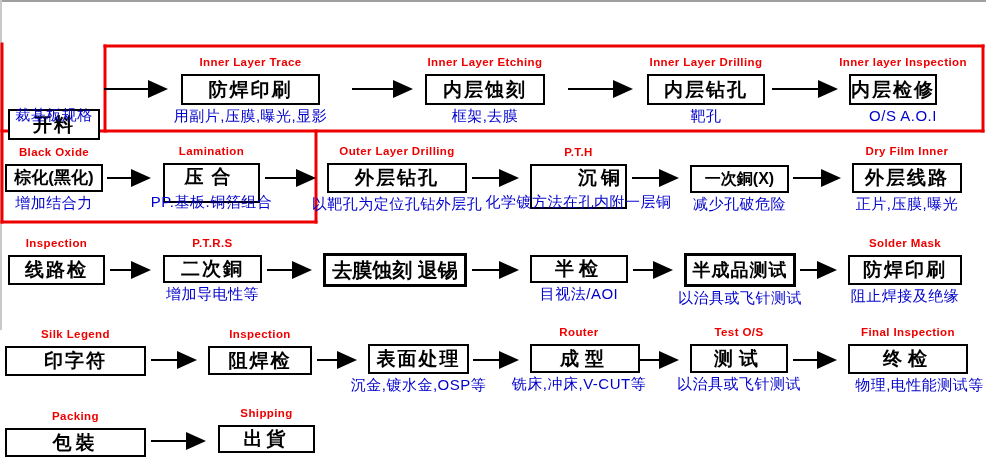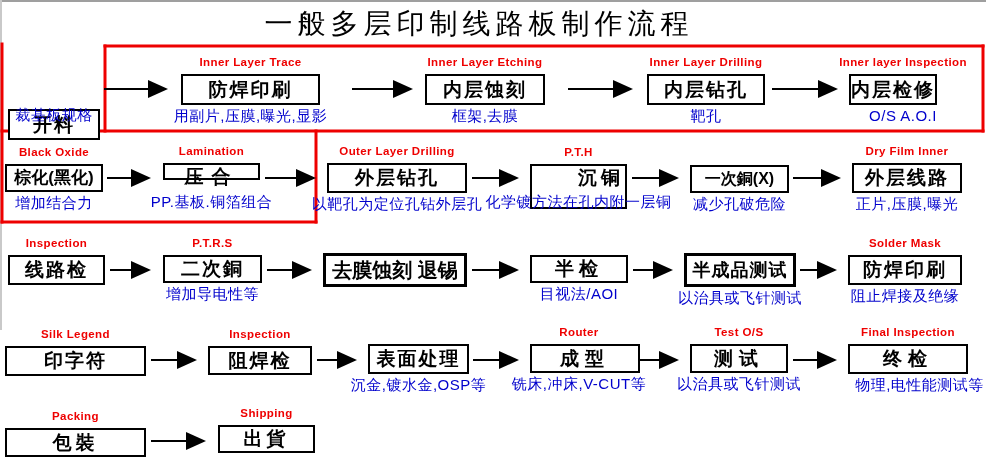--- a/index.html
+++ b/index.html
@@ -30,21 +30,20 @@
     white-space:nowrap;transform:translateX(-50%);letter-spacing:0.5px;
   }
   svg{position:absolute;left:0;top:0;pointer-events:none;}
 </style>
 </head>
 <body>
 
 <div id="stage">
   <div id="edge-top"></div>
   <div id="edge-left"></div>
-  <div id="title">一般多层印制线路板制作流程</div>
   <svg id="layer" width="986" height="470">
     <defs>
       <marker id="ah" markerWidth="11" markerHeight="10" refX="9" refY="4.5" orient="auto">
         <path d="M0,0 L10,4.5 L0,9 Z" fill="#000"></path>
       </marker>
     </defs>
     <g id="outline-group">
         <line x1="105" y1="46" x2="983" y2="46" stroke="#ee0000" stroke-width="3" stroke-linecap="square"></line>
         <line x1="983" y1="46" x2="983" y2="131" stroke="#ee0000" stroke-width="3" stroke-linecap="square"></line>
         <line x1="2" y1="131" x2="983" y2="131" stroke="#ee0000" stroke-width="3" stroke-linecap="square"></line>
@@ -88,21 +87,21 @@
       <div class="en" style="left: 706px; top: 56px; color: rgb(238, 0, 0);">Inner Layer Drilling</div>
       <div class="box" style="left: 647px; top: 74px; width: 118px; height: 31px; font-size: 19px; line-height: 27px;">内层钻孔</div>
       <div class="note" style="left: 706px; top: 107px; color: rgb(0, 0, 204);">靶孔</div>
       <div class="en" style="left: 903px; top: 56px; color: rgb(238, 0, 0);">Inner layer Inspection</div>
       <div class="box" style="left: 849px; top: 74px; width: 88px; height: 31px; font-size: 19px; line-height: 27px; text-align: center;">内层检修</div>
       <div class="note" style="left: 903px; top: 107px; color: rgb(0, 0, 204);">O/S A.O.I</div>
       <div class="en" style="left: 54px; top: 146px; color: rgb(238, 0, 0);">Black Oxide</div>
       <div class="box" style="left: 5px; top: 164px; width: 98px; height: 28px; font-size: 17px; line-height: 24px; letter-spacing: 0px;">棕化(黑化)</div>
       <div class="note" style="left: 54px; top: 194px; color: rgb(0, 0, 204);">增加结合力</div>
       <div class="en" style="left: 211.5px; top: 145px; color: rgb(238, 0, 0);">Lamination</div>
-      <div class="box" style="left: 163px; top: 163px; width: 97px; height: 17px; font-size: 19px; line-height: 24px; letter-spacing: 8px;">压合</div>
+      <div class="box" style="left: 163px; top: 163px; width: 97px; height: 40px; font-size: 19px; line-height: 24px; letter-spacing: 8px;">压合</div>
       <div class="note" style="left: 211.5px; top: 193px; color: rgb(0, 0, 204);">PP.基板.铜箔组合</div>
       <div class="en" style="left: 397px; top: 145px; color: rgb(238, 0, 0);">Outer Layer Drilling</div>
       <div class="box" style="left: 327px; top: 163px; width: 140px; height: 30px; font-size: 19px; line-height: 26px;">外层钻孔</div>
       <div class="note" style="left: 397px; top: 195px; color: rgb(0, 0, 204);">以靶孔为定位孔钻外层孔</div>
       <div class="en" style="left: 578.5px; top: 146px; color: rgb(238, 0, 0);">P.T.H</div>
       <div class="box" style="left: 530px; top: 164px; width: 97px; height: 45px; font-size: 19px; line-height: 23px; letter-spacing: 4px; padding-left: 45px;">沉铜</div>
       <div class="note" style="left: 578.5px; top: 193px; color: rgb(0, 0, 204);">化学镀方法在孔内附一层铜</div>
       <div class="box" style="left: 690px; top: 165px; width: 99px; height: 28px; font-size: 16px; line-height: 24px; letter-spacing: 0px;">一次銅(X)</div>
       <div class="note" style="left: 739.5px; top: 195px; color: rgb(0, 0, 204);">减少孔破危险</div>
       <div class="en" style="left: 907px; top: 145px; color: rgb(238, 0, 0);">Dry Film Inner</div>

